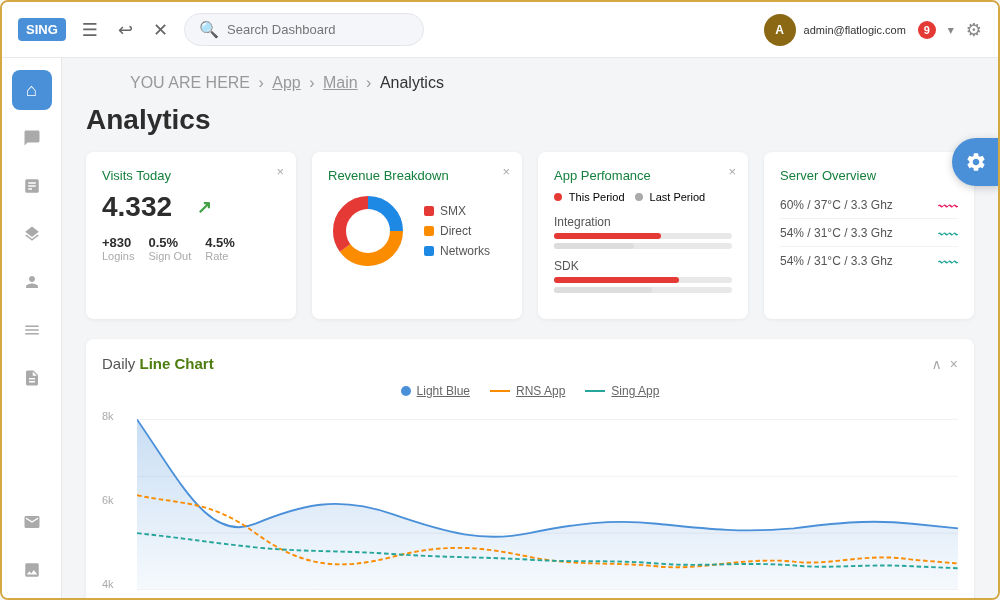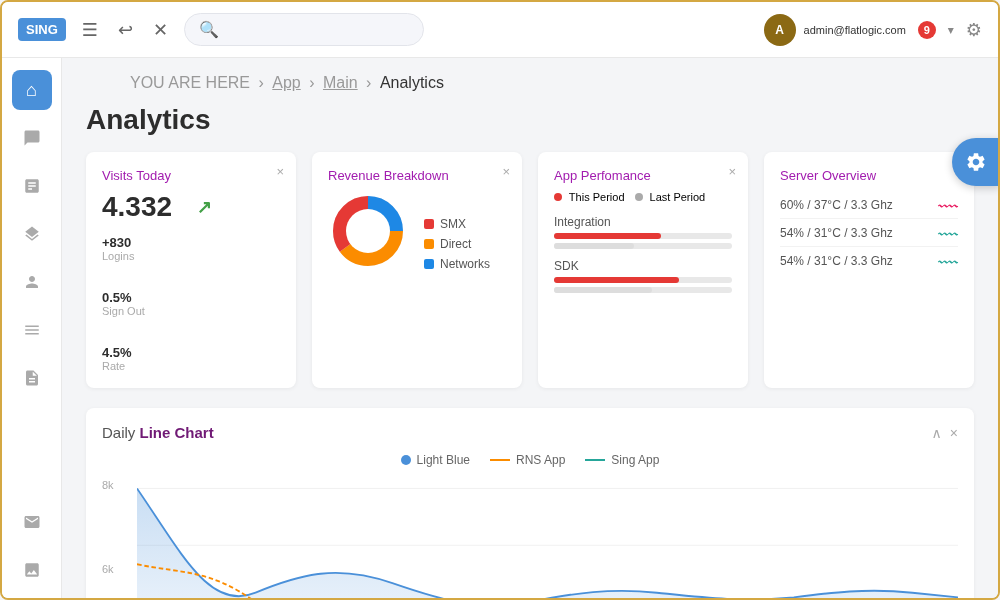--- a/index.html
+++ b/index.html
@@ -36,33 +36,33 @@
     .breadcrumb .sep { margin: 0 4px; }
     .breadcrumb .current { color: #333; font-weight: 500; }
 
     
     .page-title { font-size: 28px; font-weight: 600; color: #2d2d2d; margin-bottom: 16px; }
 
     
     .cards-row { display: flex; gap: 16px; margin-bottom: 20px; }
 
     .card { background: #fff; border-radius: 8px; padding: 16px; flex: 1; position: relative; box-shadow: 0 1px 4px rgba(0,0,0,0.06); }
-    .card-title { font-size: 13px; color: #a21caf; margin-bottom: 8px; font-weight: 500; }
+    .card-title { font-size: 13px; color: #15803d; margin-bottom: 8px; font-weight: 500; }
     .card-close { position: absolute; top: 12px; right: 12px; color: #aaa; cursor: pointer; font-size: 13px; }
 
     
     .visits-value { font-size: 28px; font-weight: 700; color: #2d2d2d; display: flex; align-items: center; gap: 25px; margin-bottom: 12px; }
     .visits-arrow { color: #43a047; font-size: 18px; }
-    .visits-stats { display: flex; gap: 28px; flex-direction: column; }
+    .visits-stats { display: flex; gap: 14px; }
     .stat { display: flex; flex-direction: column; }
     .stat-value { font-size: 13px; font-weight: 600; color: #2d2d2d; }
     .stat-label { font-size: 11px; color: #aaa; }
 
     
-    .revenue-inner { display: flex; align-items: flex-end; gap: 16px; }
+    .revenue-inner { display: flex; align-items: center; gap: 16px; }
     .donut-wrapper { position: relative; width: 80px; height: 80px; }
     .donut-svg { width: 80px; height: 80px; }
     .legend { display: flex; flex-direction: column; gap: 6px; }
     .legend-item { display: flex; align-items: center; gap: 6px; font-size: 12px; color: #555; }
     .legend-dot { width: 10px; height: 10px; border-radius: 2px; }
 
     
     .perf-periods { display: flex; gap: 10px; margin-bottom: 12px; font-size: 11px; }
     .period-dot { display: inline-block; width: 8px; height: 8px; border-radius: 50%; margin-right: 4px; }
     .perf-item { margin-bottom: 10px; }
@@ -73,23 +73,23 @@
     
     .server-row { display: flex; align-items: center; justify-content: space-between; padding: 6px 0; border-bottom: 1px solid #f2f2f2; font-size: 12px; color: #555; }
     .server-row:last-child { border-bottom: none; }
     .sparkline { color: #e91e63; font-size: 10px; }
     .sparkline.teal { color: #26a69a; }
 
     
     .chart-section { background: #fff; border-radius: 8px; padding: 16px; box-shadow: 0 1px 4px rgba(0,0,0,0.06); }
     .chart-header { display: flex; align-items: center; justify-content: space-between; margin-bottom: 12px; }
     .chart-title { font-size: 15px; color: #555; }
-    .chart-title strong { color: #701a75; }
+    .chart-title strong { color: #4d7c0f; }
     .chart-actions { display: flex; gap: 8px; color: #aaa; font-size: 14px; cursor: pointer; }
-    .chart-legend { display: flex; gap: 20px; justify-content: center; margin-bottom: 12px; font-size: 12px; color: #666; }
+    .chart-legend { display: flex; gap: 20px; justify-content: center; margin-bottom: 12px; font-size: 12px; color: #666; text-decoration: underline; }
     .legend-line { display: flex; align-items: center; gap: 6px; }
     .legend-circle { width: 10px; height: 10px; border-radius: 50%; }
     .legend-dash { width: 20px; height: 2px; }
 
     .chart-area { position: relative; height: 200px; }
     .chart-y-labels { position: absolute; left: 0; top: 0; bottom: 20px; display: flex; flex-direction: column; justify-content: space-between; font-size: 11px; color: #aaa; width: 30px; }
     .chart-svg-wrap { position: absolute; left: 35px; right: 0; top: 0; bottom: 20px; }
     svg.line-chart { width: 100%; height: 100%; }
 
     
@@ -103,20 +103,21 @@
 </head>
 <body>
 
 <div class="topbar">
   <div class="topbar-logo">SING</div>
   <span class="topbar-icon">☰</span>
   <span class="topbar-icon">↩</span>
   <span class="topbar-icon">✕</span>
   <div class="search-bar">
     <span>🔍</span>
+    <input type="text" placeholder="Search Dashboard" style="">
   </div>
   <div class="topbar-right">
     <div class="user-info">
       <div class="avatar">A</div>
       <span class="user-email">admin@flatlogic.com</span>
     </div>
     <div class="notif-badge">9</div>
     <span class="chevron">▾</span>
     <span class="gear-btn">⚙</span>
   </div>

